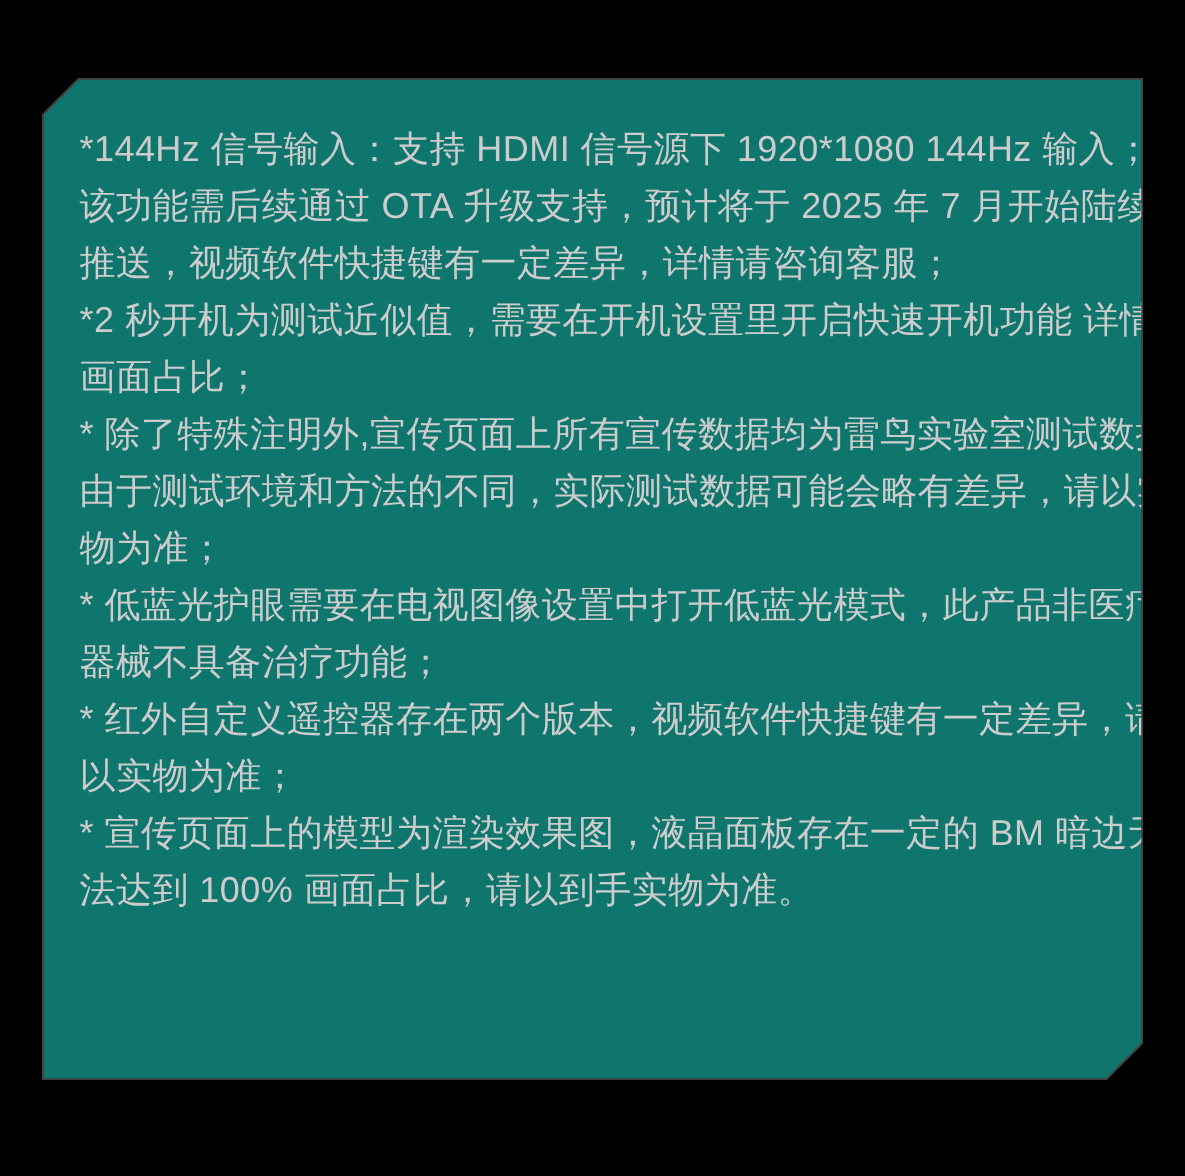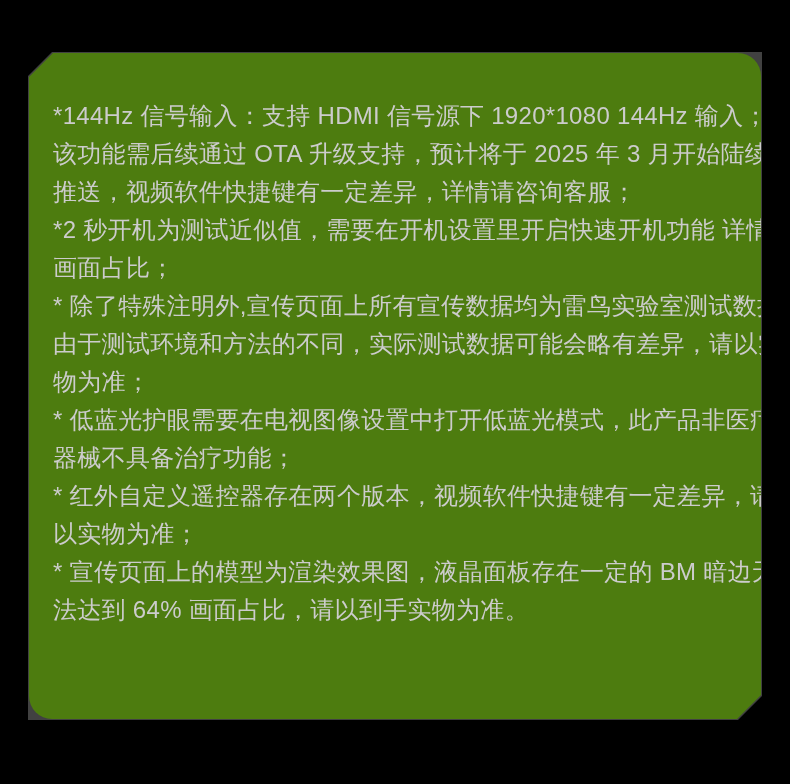--- a/index.html
+++ b/index.html
@@ -17,45 +17,44 @@
   .panel-outer {
     position: absolute;
     left: 28px; top: 52px;
     width: 734px; height: 668px;
     background: #414141; 
     clip-path: polygon(24px 0, 100% 0, 100% calc(100% - 24px), calc(100% - 24px) 100%, 0 100%, 0 24px);
   }
   .panel-inner {
     position: absolute;
     inset: 1px;
-    background: #4d7c0f;
+    background: #0f766e;
     clip-path: polygon(24px 0, 100% 0, 100% calc(100% - 24px), calc(100% - 24px) 100%, 0 100%, 0 24px);
-    padding: 44px 22px 30px 24px;
-    border-radius: 23px;
+    padding: 28px 22px 30px 24px;
   }
   .para { margin: 0; }
   .line {
     color: #cccccc;
     font-size: 24px;
     line-height: 38px;
     white-space: nowrap;
     letter-spacing: 0.3px;
     font-weight: 400;
   }
 </style>
 </head>
 <body>
 
 <div class="stage">
   <div class="panel-outer">
     <div class="panel-inner">
 
       <div class="para">
         <div class="line">*144Hz 信号输入：支持 HDMI 信号源下 1920*1080 144Hz 输入；</div>
-        <div class="line">该功能需后续通过 OTA 升级支持，预计将于 2025 年 3 月开始陆续</div>
+        <div class="line">该功能需后续通过 OTA 升级支持，预计将于 2025 年 7 月开始陆续</div>
         <div class="line">推送，视频软件快捷键有一定差异，详情请咨询客服；</div>
       </div>
 
 
       <div class="para">
         <div class="line">*2 秒开机为测试近似值，需要在开机设置里开启快速开机功能 详情请</div>
         <div class="line">画面占比；</div>
       </div>
 
       <div class="para">
@@ -69,18 +68,18 @@
         <div class="line">器械不具备治疗功能；</div>
       </div>
 
       <div class="para">
         <div class="line">* 红外自定义遥控器存在两个版本，视频软件快捷键有一定差异，请</div>
         <div class="line">以实物为准；</div>
       </div>
 
       <div class="para">
         <div class="line">* 宣传页面上的模型为渲染效果图，液晶面板存在一定的 BM 暗边无</div>
-        <div class="line">法达到 64% 画面占比，请以到手实物为准。</div>
+        <div class="line">法达到 100% 画面占比，请以到手实物为准。</div>
       </div>
 
     </div>
   </div>
 </div>
 
 </body></html>

